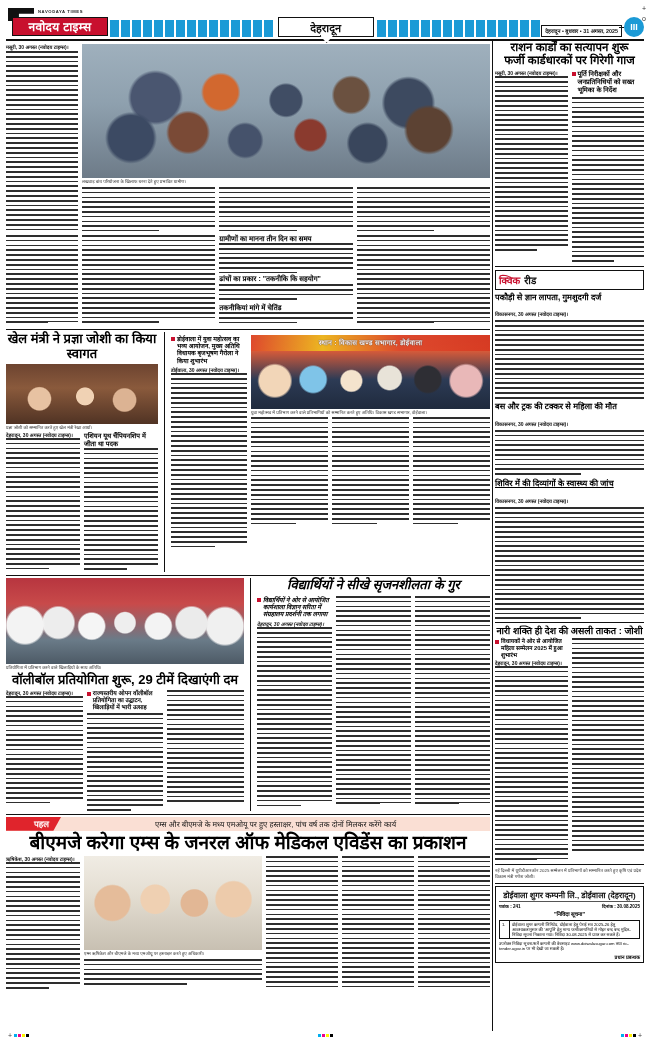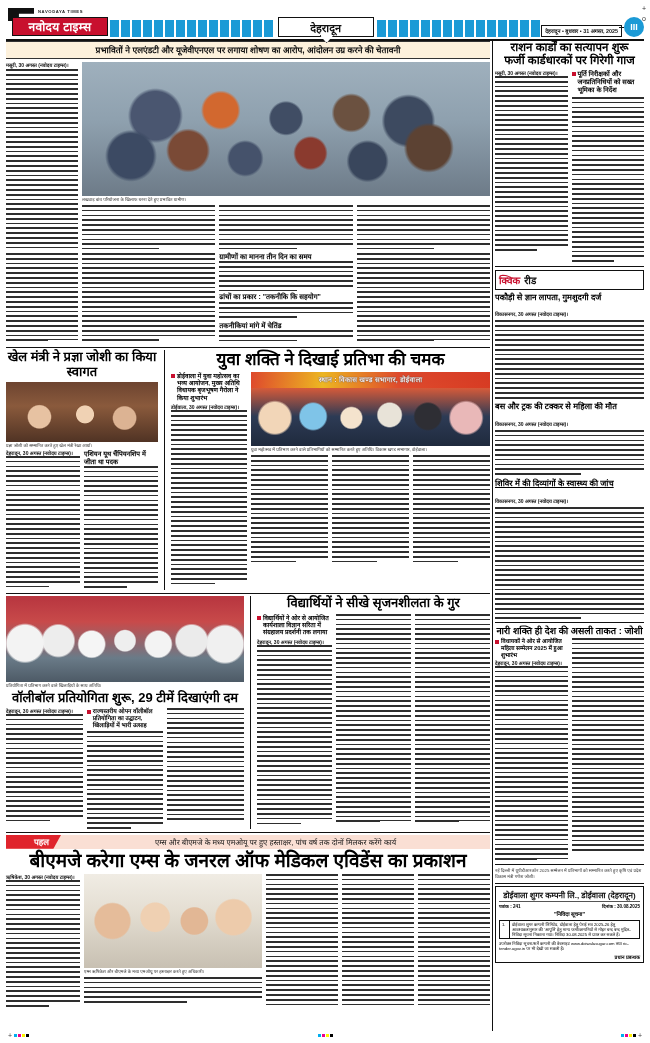--- a/index.html
+++ b/index.html
@@ -422,21 +422,20 @@
     <div class="reg-marks">+<br>o</div>
   </div>
 
   <div class="rule-thick"></div>
 
   <div class="body-grid">
 
     <div class="left-zone">
 
       <div>
-        <div class="subhead-band">प्रभावितों ने एलएंडटी और यूजेवीएनएल पर लगाया शोषण का आरोप, आंदोलन उग्र करने की चेतावनी</div>
 
         <div class="colwrap" style="margin-top:3px;">
 
           <div style="flex:0 0 72px;" class="col">
             <div class="dateline-lead">मसूरी, 30 अगस्त (नवोदय टाइम्स)।</div>
             <div class="txt-wrap" style="height:182px;margin-top:1px;">
               <div class="txt dense" style="height:182px;"></div>
             </div>
           </div>
 
@@ -506,21 +505,20 @@
               <div class="txt-wrap">
                   <div class="txt dense" style="height:124px;"></div>
                 </div>
             </div>
           </div>
         </div>
 
         <div class="divider-v"></div>
 
         <div style="flex:1 1 auto;">
-          <div class="hl-big">युवा शक्ति ने दिखाई प्रतिभा की चमक</div>
           <div class="colwrap" style="margin-top:3px;">
             <div style="flex:0 0 76px;">
               <div class="bullet-box">
                 <div class="bullet-sq"></div>
                 <div class="hl-sm" style="font-size:6.2px;text-align:left;">डोईवाला में युवा महोत्सव का भव्य आयोजन, मुख्य अतिथि विधायक बृजभूषण गैरोला ने किया शुभारंभ</div>
               </div>
               <div class="dateline-lead" style="margin-top:3px;">डोईवाला, 30 अगस्त (नवोदय टाइम्स)।</div>
               <div class="txt-wrap">
                   <div class="txt dense" style="height:174px;"></div>
                 </div>
@@ -571,21 +569,21 @@
                 </div>
             </div>
             <div style="flex:1 1 0;" class="txt-wrap">
                 <div class="txt dense" style="height:114px;"></div>
               </div>
           </div>
         </div>
 
         <div class="divider-v"></div>
 
-        <div style="flex:1 1 auto;">
+        <div style="flex:1 1 auto;font-style:italic;">
           <div class="hl-med">विद्यार्थियों ने सीखे सृजनशीलता के गुर</div>
           <div class="colwrap" style="margin-top:3px;">
             <div style="flex:1 1 0;">
               <div class="bullet-box">
                 <div class="bullet-sq"></div>
                 <div class="hl-sm" style="font-size:6.2px;text-align:left;">विद्यार्थियों ने ओर से आयोजित कार्यशाला विज्ञान सरिता में संग्रहालय प्रदर्शनी तक लगाया</div>
               </div>
               <div class="dateline-lead" style="margin-top:3px;">देहरादून, 30 अगस्त (नवोदय टाइम्स)।</div>
               <div class="txt-wrap">
                   <div class="txt dense" style="height:180px;"></div>

